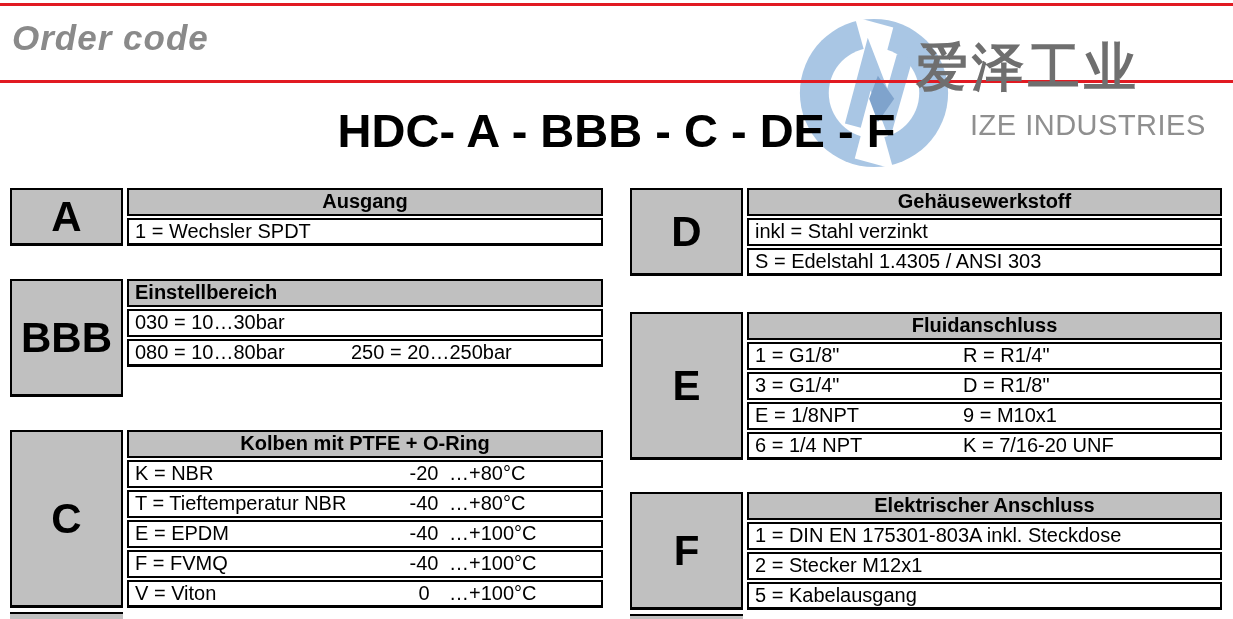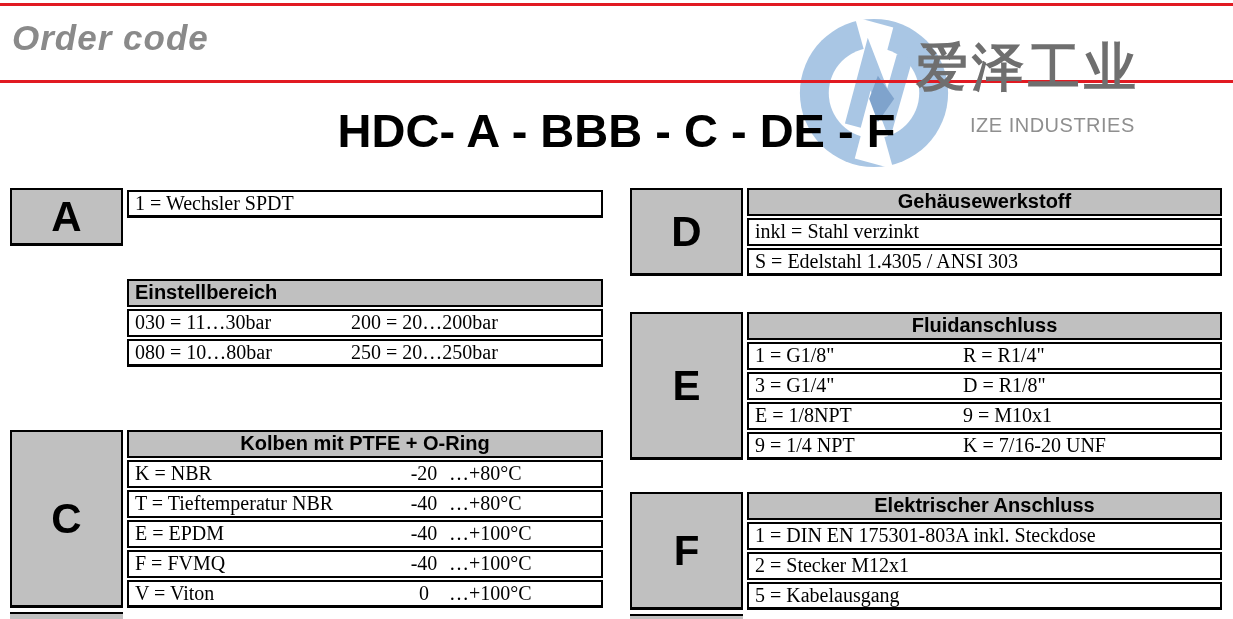--- a/index.html
+++ b/index.html
@@ -13,34 +13,34 @@
   #order-code-title { position:absolute; left:12px; top:18px; font-size:35px; font-weight:bold;
       font-style:italic; color:#8a8a8a; letter-spacing:1px; z-index:1; }
 
   #code-heading { position:absolute; left:0; top:103px; width:1233px; text-align:center;
       font-size:47px; font-weight:bold; color:#000; z-index:6; }
 
   
   #logo-mark { position:absolute; left:797px; top:16px; width:154px; height:154px; z-index:1; }
   #logo-cn { position:absolute; left:916px; top:36px; font-size:52px; line-height:62px; font-weight:bold;
       color:#6f6f6f; letter-spacing:4px; z-index:3; white-space:nowrap; }
-  #logo-en { position:absolute; left:970px; top:108px; font-size:20px; line-height:34px;
+  #logo-en { position:absolute; left:970px; top:108px; font-size:29px; line-height:34px;
       color:#8f8f8f; letter-spacing:0.5px; z-index:3; white-space:nowrap; }
 
   
   .otable { position:absolute; z-index:1; }
   .big-label { position:absolute; left:0; top:0; height:100%; width:113px; background:#c0c0c0;
       border:2px solid #000; border-bottom-width:3px; display:flex; align-items:center;
       justify-content:center; font-size:42px; font-weight:bold; color:#000; }
   .tcontent { margin-left:117px; }
   .thead { height:28px; border:2px solid #000; background:#c0c0c0; font-weight:bold;
       font-size:20px; line-height:23px; padding:0 6px; color:#000; }
   .thead-center { text-align:center; }
   .trow { height:28px; border:2px solid #000; background:#fff; margin-top:2px;
-      font-size:20px; line-height:23px; padding:0 6px; display:flex; color:#000; white-space:nowrap;font-family:Liberation Serif, serif; }
+      font-size:20px; line-height:23px; padding:0 6px; display:flex; color:#000; white-space:nowrap; }
   .otable .trow:last-child { border-bottom-width:3px; }
   .col1 { width:216px; }
   .col1e { width:208px; }
   .col2 { flex:1; }
   .ct-name { width:264px; }
   .ct-t1 { width:50px; text-align:center; }
 
   
   .fragment { position:absolute; background:#c0c0c0; border-top:2px solid #000; }
   #fragment-left { left:10px; top:612px; width:113px; height:7px; }
@@ -66,32 +66,33 @@
   <div id="redline-mid" class="redline"></div>
 
   <div id="logo-cn">爱泽工业</div>
   <div id="logo-en">IZE INDUSTRIES</div>
 
   <div id="code-heading">HDC- A - BBB - C - DE - F</div>
 
   <div class="otable" id="table-a" style="left:10px; top:188px; width:593px; height:58px;">
     <div class="big-label">A</div>
     <div class="tcontent">
+      <div class="thead thead-center">Ausgang</div>
       <div class="trow">
         <span>1 = Wechsler SPDT</span>
       </div>
     </div>
   </div>
 
   <div class="otable" id="table-bbb" style="left:10px; top:279px; width:593px; height:118px;">
+    <div class="big-label">BBB</div>
     <div class="tcontent">
       <div class="thead">Einstellbereich</div>
       <div class="trow">
-        <span class="col1">030 = 11…30bar</span>
-        <span class="col2">200 = 20…200bar</span>
+        <span class="col1">030 = 10…30bar</span>
       </div>
       <div class="trow">
         <span class="col1">080 = 10…80bar</span>
         <span class="col2">250 = 20…250bar</span>
       </div>
     </div>
   </div>
 
   <div class="otable" id="table-c" style="left:10px; top:430px; width:593px; height:178px;">
     <div class="big-label">C</div>
@@ -148,21 +149,21 @@
       </div>
       <div class="trow">
         <span class="col1e">3 = G1/4"</span>
         <span class="col2">D = R1/8"</span>
       </div>
       <div class="trow">
         <span class="col1e">E = 1/8NPT</span>
         <span class="col2">9 = M10x1</span>
       </div>
       <div class="trow">
-        <span class="col1e">9 = 1/4 NPT</span>
+        <span class="col1e">6 = 1/4 NPT</span>
         <span class="col2">K = 7/16-20 UNF</span>
       </div>
     </div>
   </div>
 
   <div class="otable" id="table-f" style="left:630px; top:492px; width:592px; height:118px;">
     <div class="big-label">F</div>
     <div class="tcontent">
       <div class="thead thead-center">Elektrischer Anschluss</div>
       <div class="trow">

